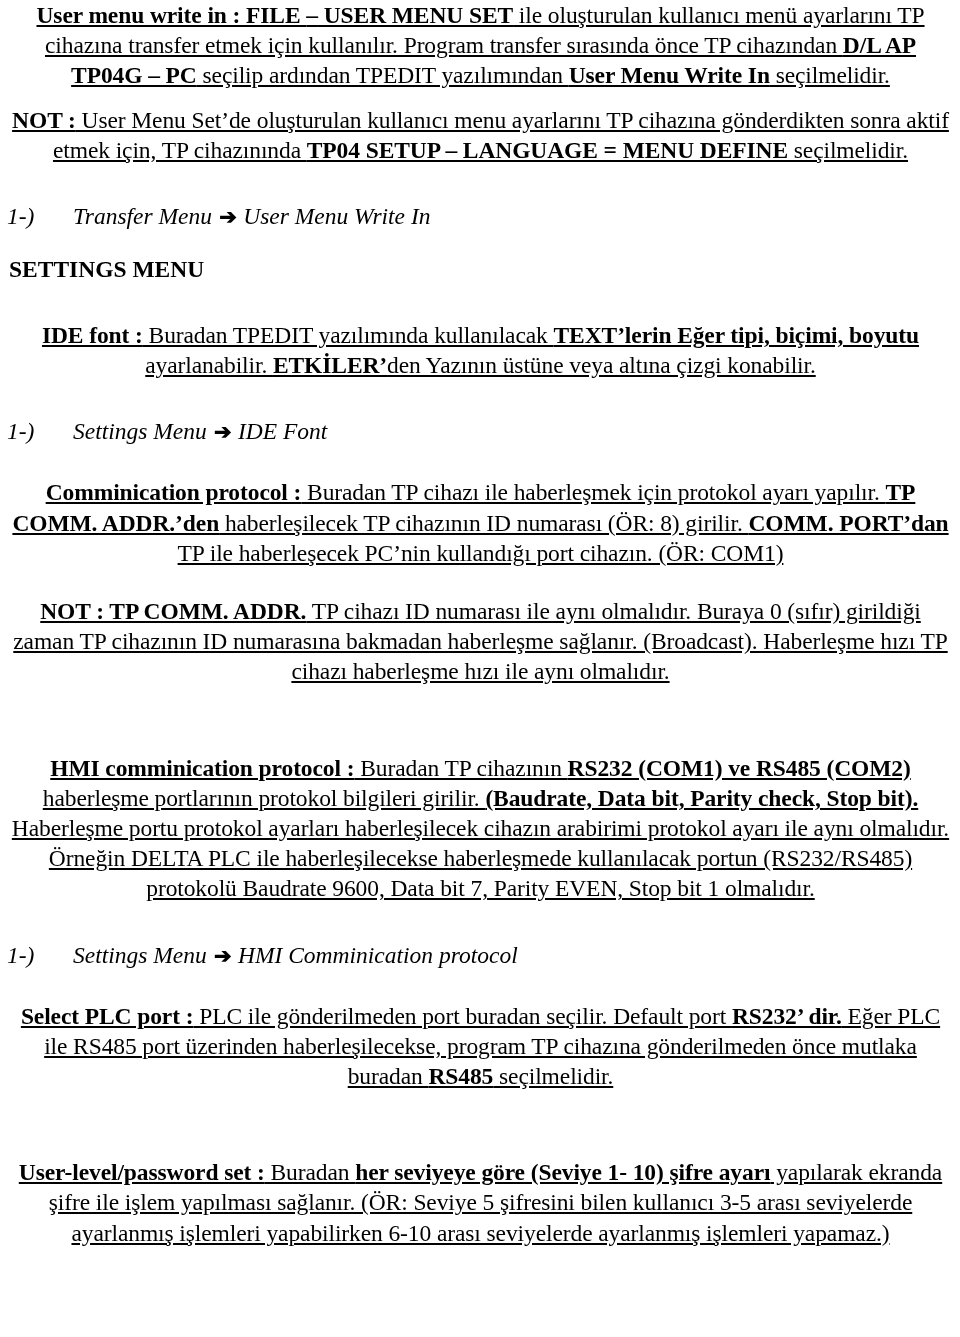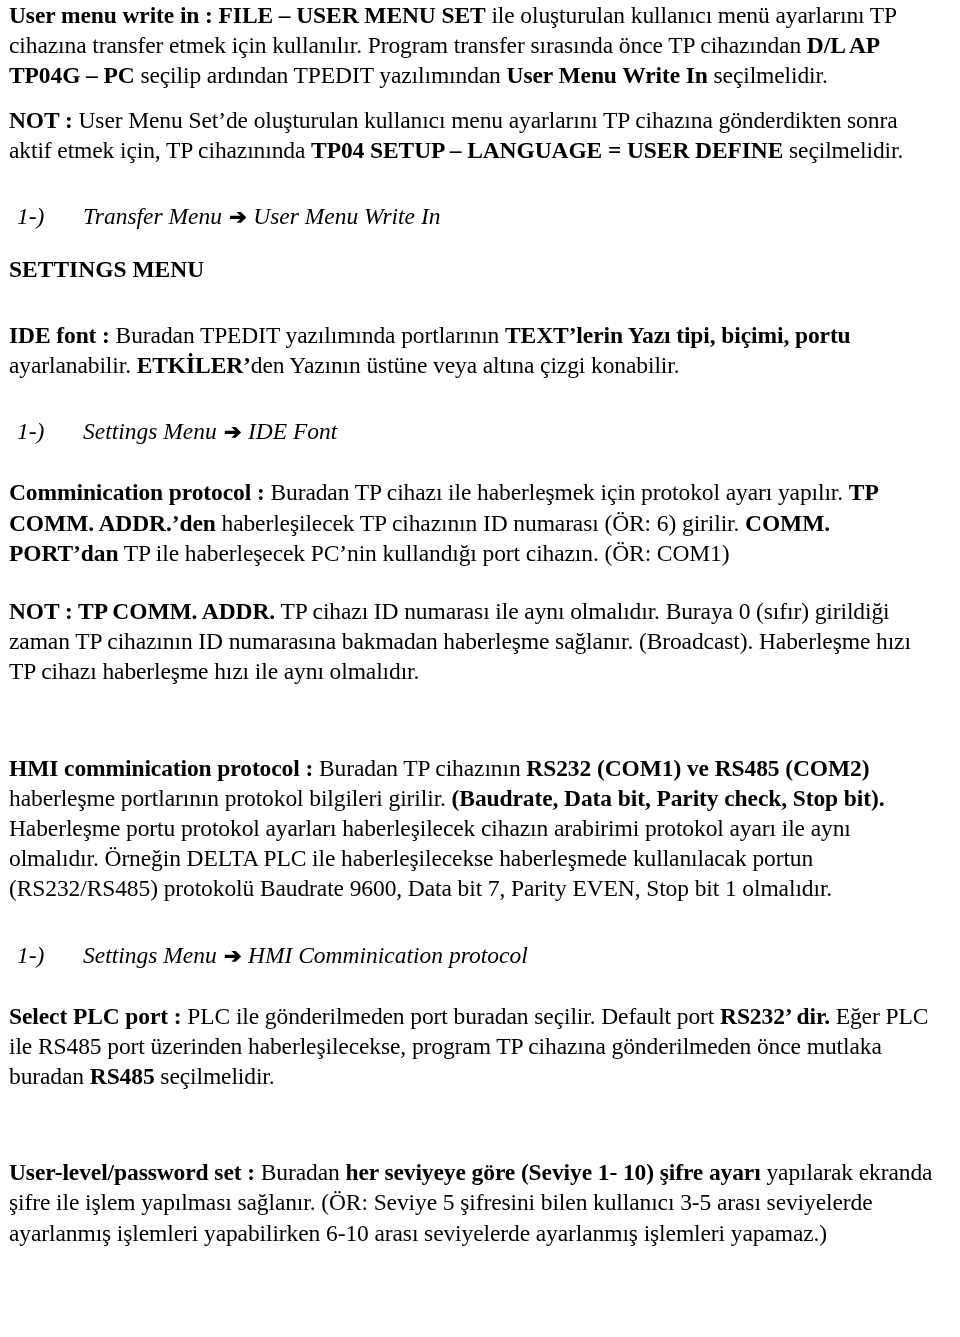--- a/index.html
+++ b/index.html
@@ -17,31 +17,32 @@
   .page {
     position: relative;
     width: 960px;
     height: 1337px;
     padding: 0;
     box-sizing: border-box;
   }
   .body-text {
     font-size: 23.5px;
     line-height: 30.2px;
-    text-align: left;
+    text-align: center;
     margin: 0;
-    padding: 0 24px 0 9px;
+    padding: 0 8px 0 9px;
     letter-spacing: -0.1px;
+    text-decoration: underline;
   }
   .nav-item {
     font-style: italic;
     font-size: 23.5px;
     line-height: 30px;
     margin: 0;
-    padding: 0 8px 0 17px;
+    padding: 0 8px 0 7px;
     white-space: nowrap;
   }
   .nav-num {
     display: inline-block;
     width: 66px;
     font-style: italic;
   }
   .arrow {
     font-style: normal;
     font-weight: bold;
@@ -62,33 +63,33 @@
   .gap-xl { height: 36px; }
   .block { margin: 0; padding: 0; }
 </style>
 </head>
 <body>
 
 <div class="page">
   <div id="content">
       <p class="body-text"><b>User menu write in : FILE </b><b>–</b><b> USER MENU SET</b><span> ile oluşturulan kullanıcı menü ayarlarını TP cihazına transfer etmek için kullanılır. Program transfer sırasında önce TP cihazından </span><b>D/L AP TP04G – PC</b><span> seçilip ardından TPEDIT yazılımından </span><b>User Menu Write In</b><span> seçilmelidir.</span></p>
       <div class="block gap-s"></div>
-      <p class="body-text"><b>NOT :</b><span> User Menu Set’de oluşturulan kullanıcı menu ayarlarını TP cihazına gönderdikten sonra aktif etmek için, TP cihazınında </span><b>TP04 SETUP – LANGUAGE = USER DEFINE</b><span> seçilmelidir.</span></p>
+      <p class="body-text"><b>NOT :</b><span> User Menu Set’de oluşturulan kullanıcı menu ayarlarını TP cihazına gönderdikten sonra aktif etmek için, TP cihazınında </span><b>TP04 SETUP – LANGUAGE = MENU DEFINE</b><span> seçilmelidir.</span></p>
       <div class="block gap-m"></div>
       <div class="block gap-s"></div>
       <p class="nav-item"><span class="nav-num">1-)</span><span>Transfer Menu</span><span class="arrow"> ➔ </span><span>User Menu Write In</span></p>
       <div class="block gap-m"></div>
       <div class="section-head">SETTINGS MENU</div>
       <div class="block gap-xl"></div>
-      <p class="body-text"><b>IDE font :</b><span> Buradan TPEDIT yazılımında portlarının </span><b>TEXT’lerin Yazı tipi, biçimi, portu</b><span> ayarlanabilir. </span><b>ETKİLER’</b><span>den Yazının üstüne veya altına çizgi konabilir.</span></p>
+      <p class="body-text"><b>IDE font :</b><span> Buradan TPEDIT yazılımında kullanılacak </span><b>TEXT’lerin Eğer tipi, biçimi, boyutu</b><span> ayarlanabilir. </span><b>ETKİLER’</b><span>den Yazının üstüne veya altına çizgi konabilir.</span></p>
       <div class="block gap-m"></div>
       <div class="block gap-s"></div>
       <p class="nav-item"><span class="nav-num">1-)</span><span>Settings Menu</span><span class="arrow"> ➔ </span><span>IDE Font</span></p>
       <div class="block gap-l"></div>
-      <p class="body-text"><b>Comminication protocol :</b><span> Buradan TP cihazı ile haberleşmek için protokol ayarı yapılır. </span><b>TP COMM. ADDR.’den</b><span> haberleşilecek TP cihazının ID numarası (ÖR: 6) girilir. </span><b>COMM. PORT’dan</b><span> TP ile haberleşecek PC’nin kullandığı port cihazın. (ÖR: COM1)</span></p>
+      <p class="body-text"><b>Comminication protocol :</b><span> Buradan TP cihazı ile haberleşmek için protokol ayarı yapılır. </span><b>TP COMM. ADDR.’den</b><span> haberleşilecek TP cihazının ID numarası (ÖR: 8) girilir. </span><b>COMM. PORT’dan</b><span> TP ile haberleşecek PC’nin kullandığı port cihazın. (ÖR: COM1)</span></p>
       <div class="block gap-s"></div>
       <div class="block gap-s"></div>
       <p class="body-text"><b>NOT : TP COMM. ADDR.</b><span> TP cihazı ID numarası ile aynı olmalıdır. Buraya 0 (sıfır) girildiği zaman TP cihazının ID numarasına bakmadan haberleşme sağlanır. (Broadcast). Haberleşme hızı TP cihazı haberleşme hızı ile aynı olmalıdır.</span></p>
       <div class="block gap-m"></div>
       <div class="block gap-s"></div>
       <div class="block gap-l"></div>
       <p class="body-text"><b>HMI comminication protocol :</b><span> Buradan TP cihazının </span><b>RS232 (COM1) ve RS485 (COM2)</b><span> haberleşme portlarının protokol bilgileri girilir. </span><b>(Baudrate, Data bit, Parity check, Stop bit).</b><span> Haberleşme portu protokol ayarları haberleşilecek cihazın arabirimi protokol ayarı ile aynı olmalıdır. Örneğin DELTA PLC ile haberleşilecekse haberleşmede kullanılacak portun (RS232/RS485) protokolü Baudrate 9600, Data bit 7, Parity EVEN, Stop bit 1 olmalıdır.</span></p>
       <div class="block gap-m"></div>
       <div class="block gap-s"></div>
       <p class="nav-item"><span class="nav-num">1-)</span><span>Settings Menu</span><span class="arrow"> ➔ </span><span>HMI Comminication protocol</span></p>

